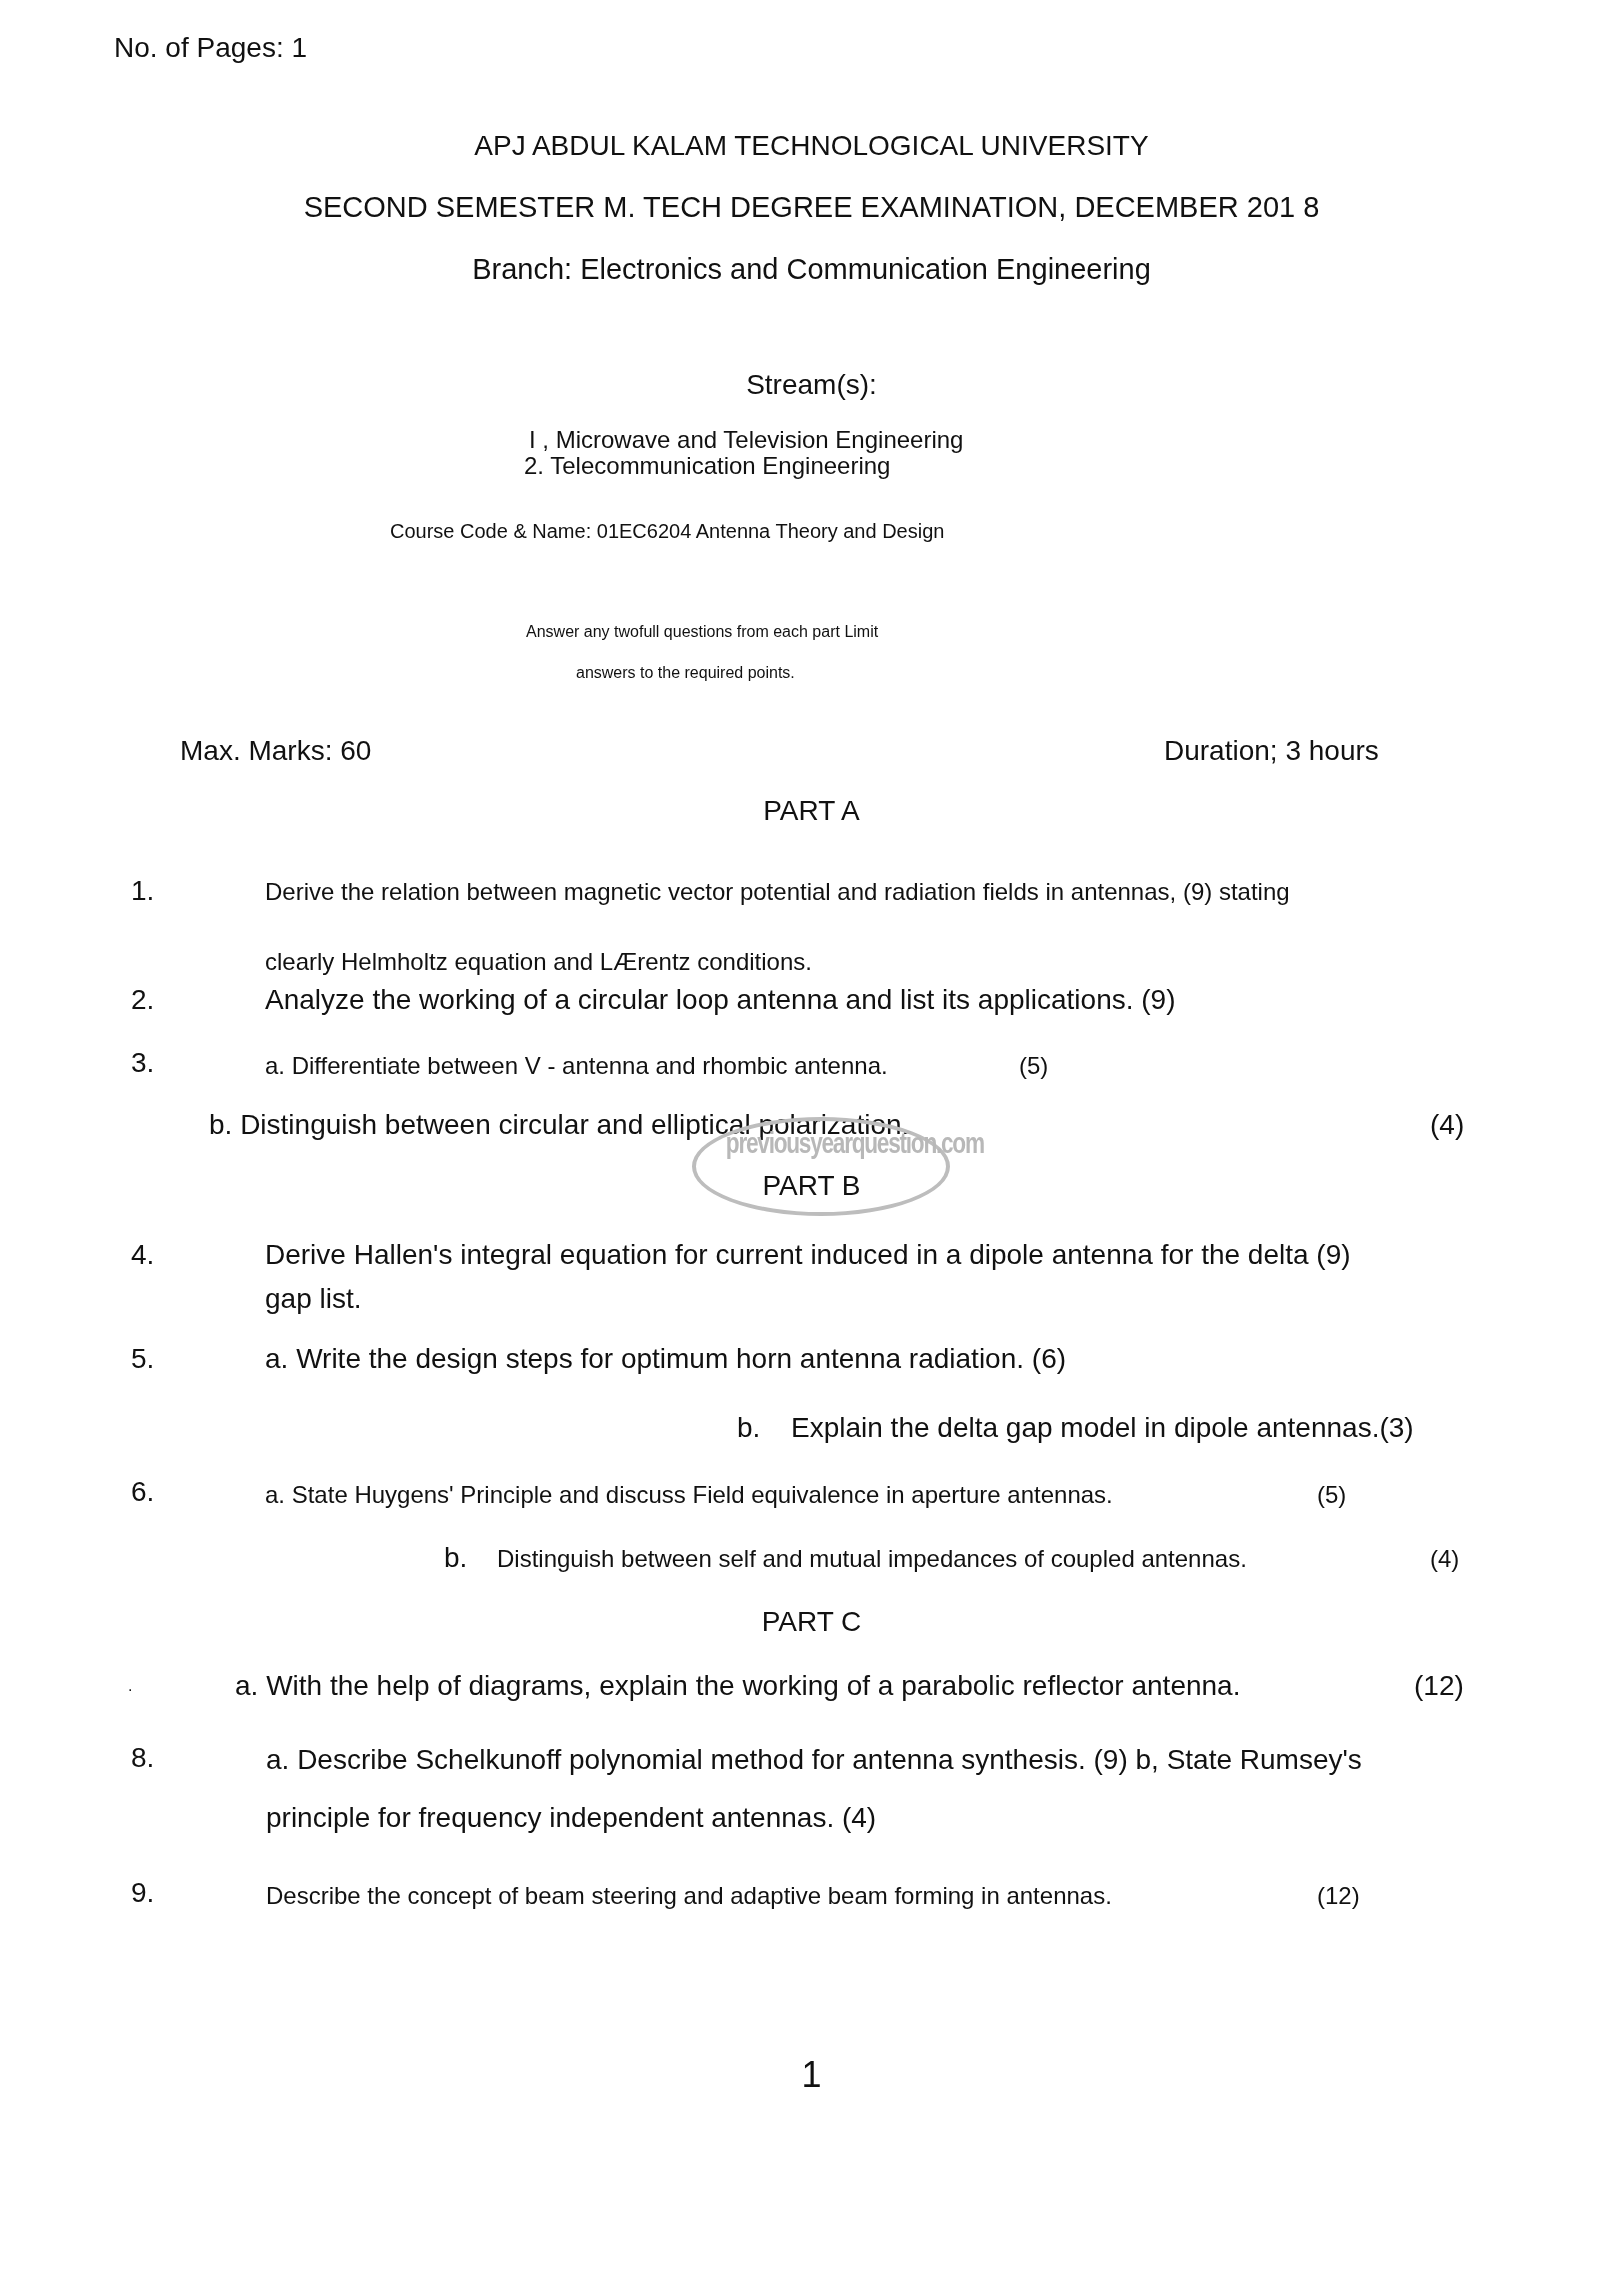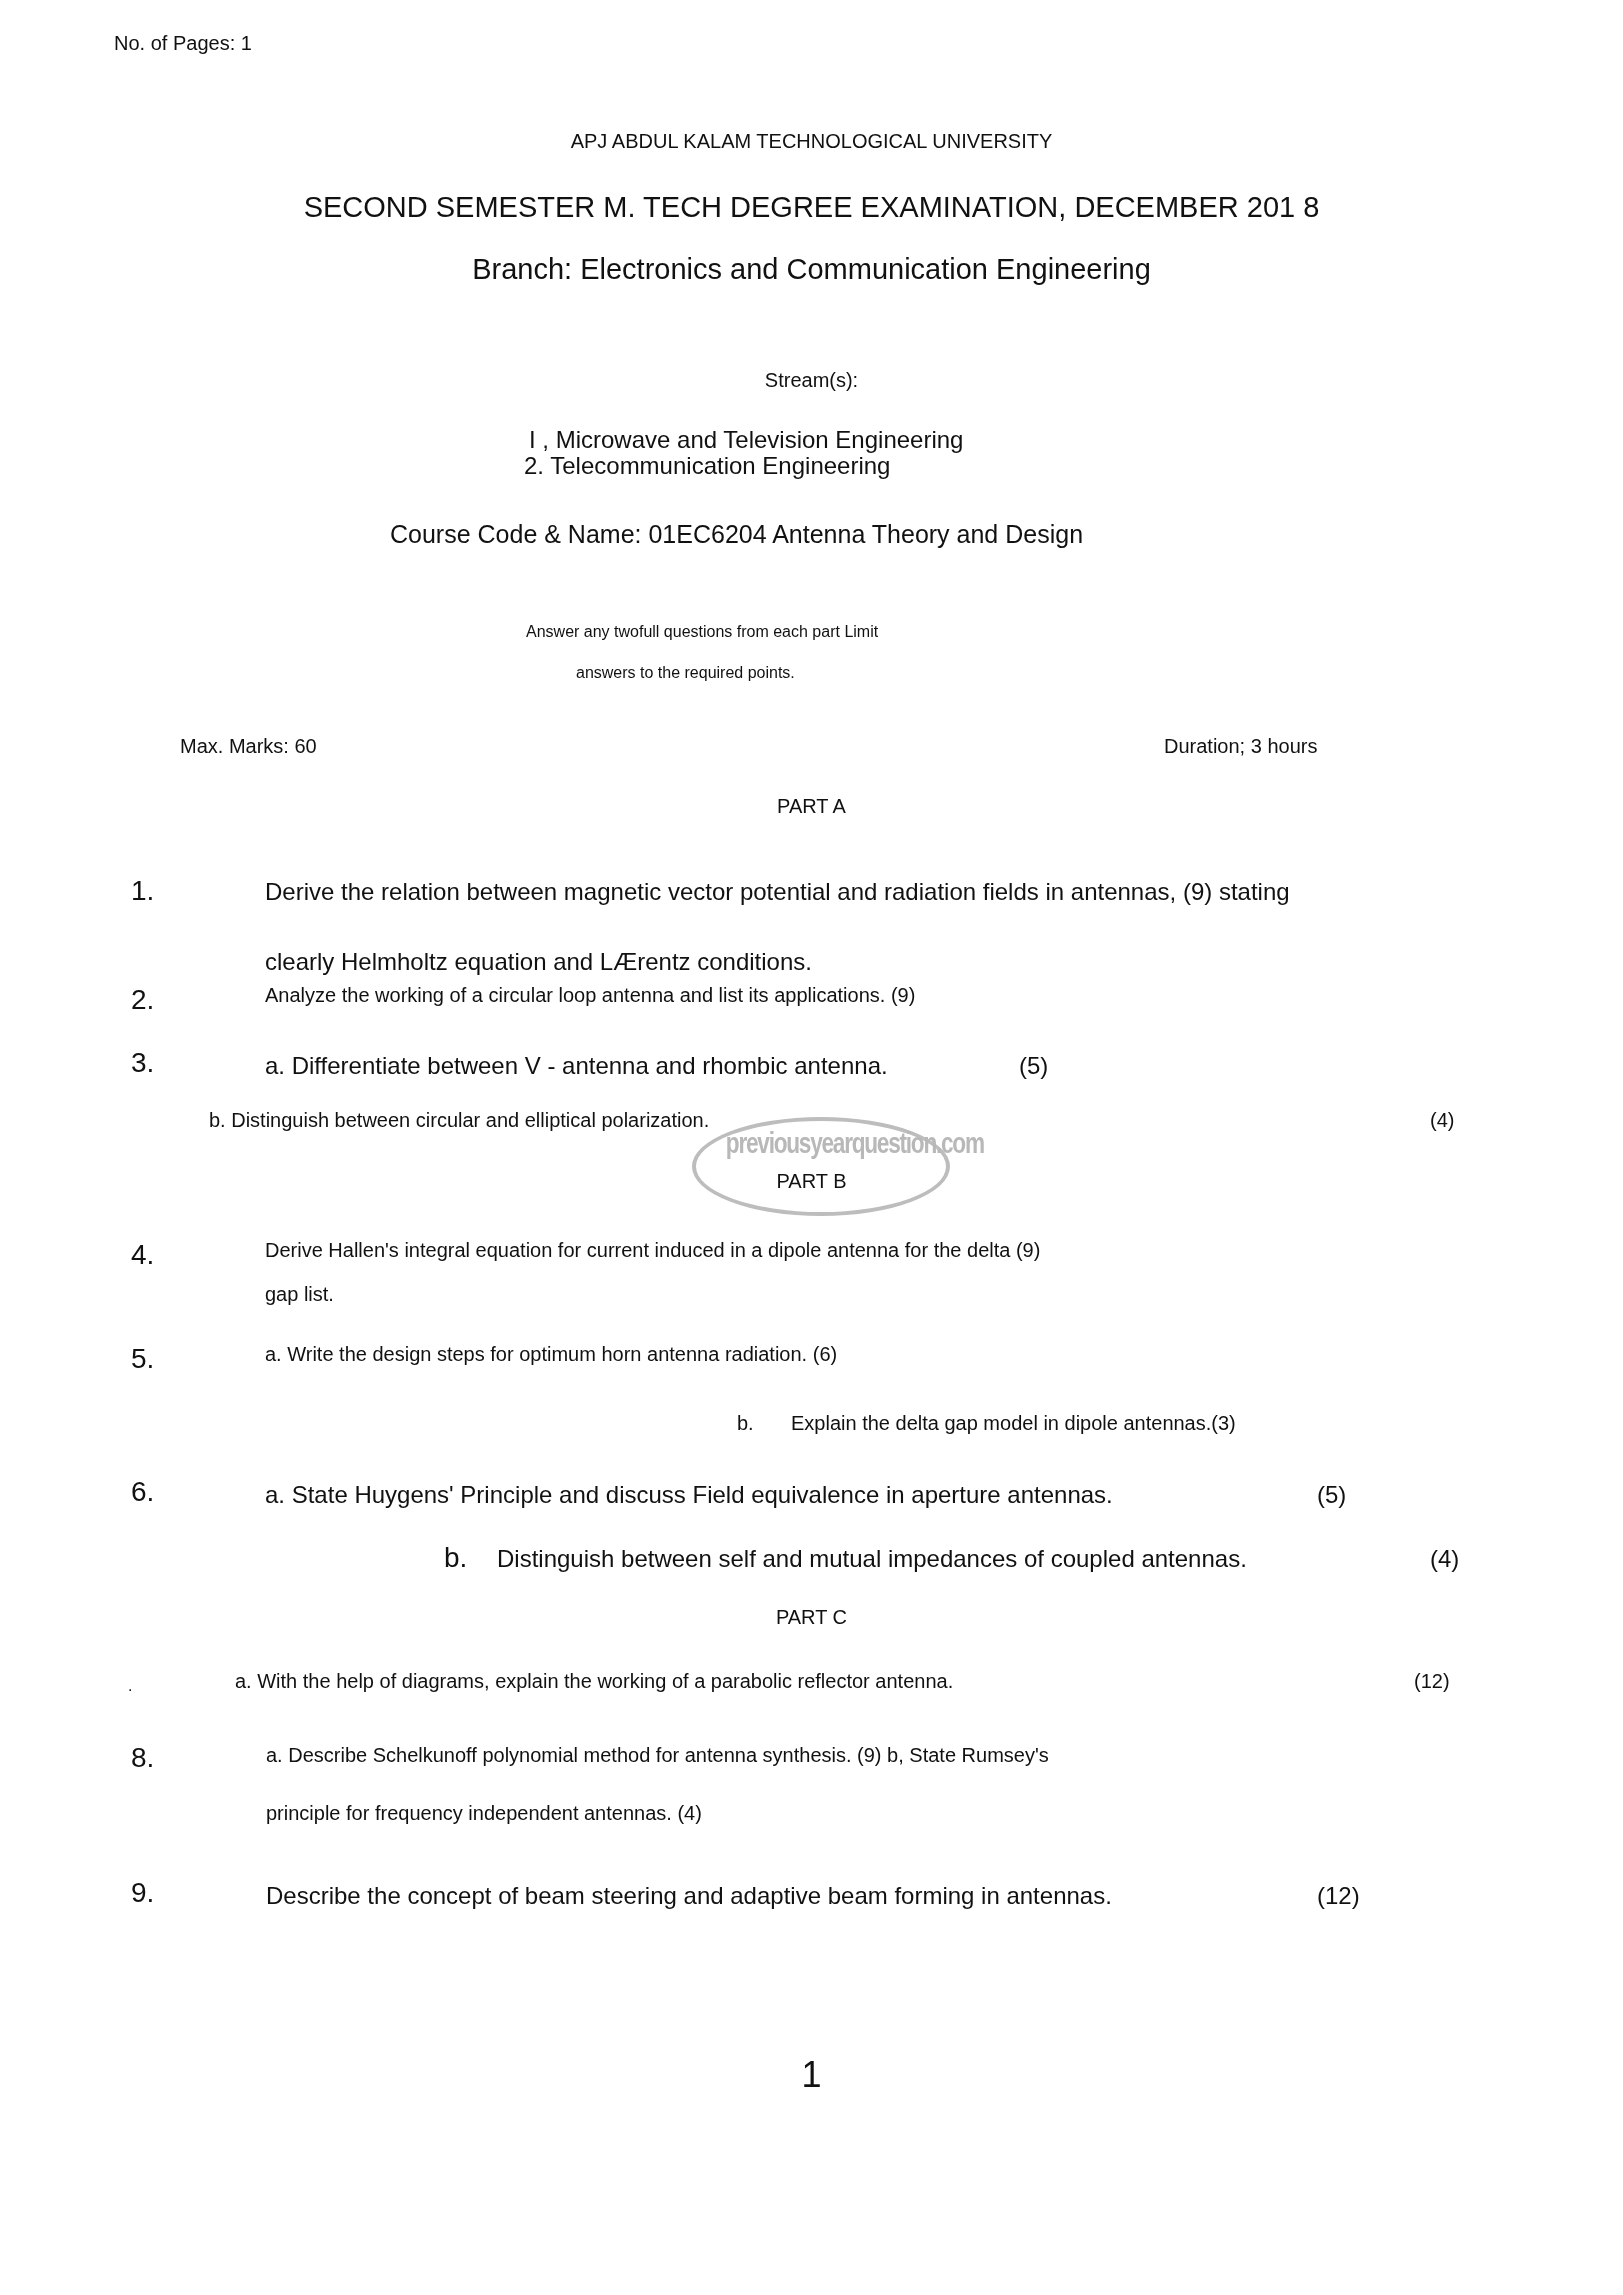--- a/index.html
+++ b/index.html
@@ -1,22 +1,22 @@
 <!DOCTYPE html>
 <html style="font-size:13px"><head>
 <meta charset="utf-8">
 <style>
   html, body { margin: 0; padding: 0; background: #ffffff; }
   body { width: 1623px; height: 2295px; position: relative; overflow: hidden;
          font-family: "Liberation Sans", "DejaVu Sans", sans-serif; color: #111; }
   .abs { position: absolute; white-space: nowrap; }
   .c { left: 0; width: 1623px; text-align: center; }
   .t40 { font-size: 29px; }
-  .t38 { font-size: 20px; }
-  .t34 { font-size: 25px; }
+  .t38 { font-size: 28px; }
+  .t34 { font-size: 20px; }
   .t30 { font-size: 16px; }
   .t32 { font-size: 24px; }
   .num { font-size: 28px; }
   .wm { position: absolute; left: 692px; top: 1117px; width: 250px; height: 91px;
         border: 4px solid #bdbdbd; border-radius: 50%; }
   .wm-text { position: absolute; left: 700px; top: 1127px; width: 235px; text-align: center;
         font-size: 29px; color: #b8b8b8; font-weight: bold; letter-spacing: -1.6px;
         transform: scaleX(0.78); transform-origin: center; white-space: nowrap; }
 </style>
 </head>

